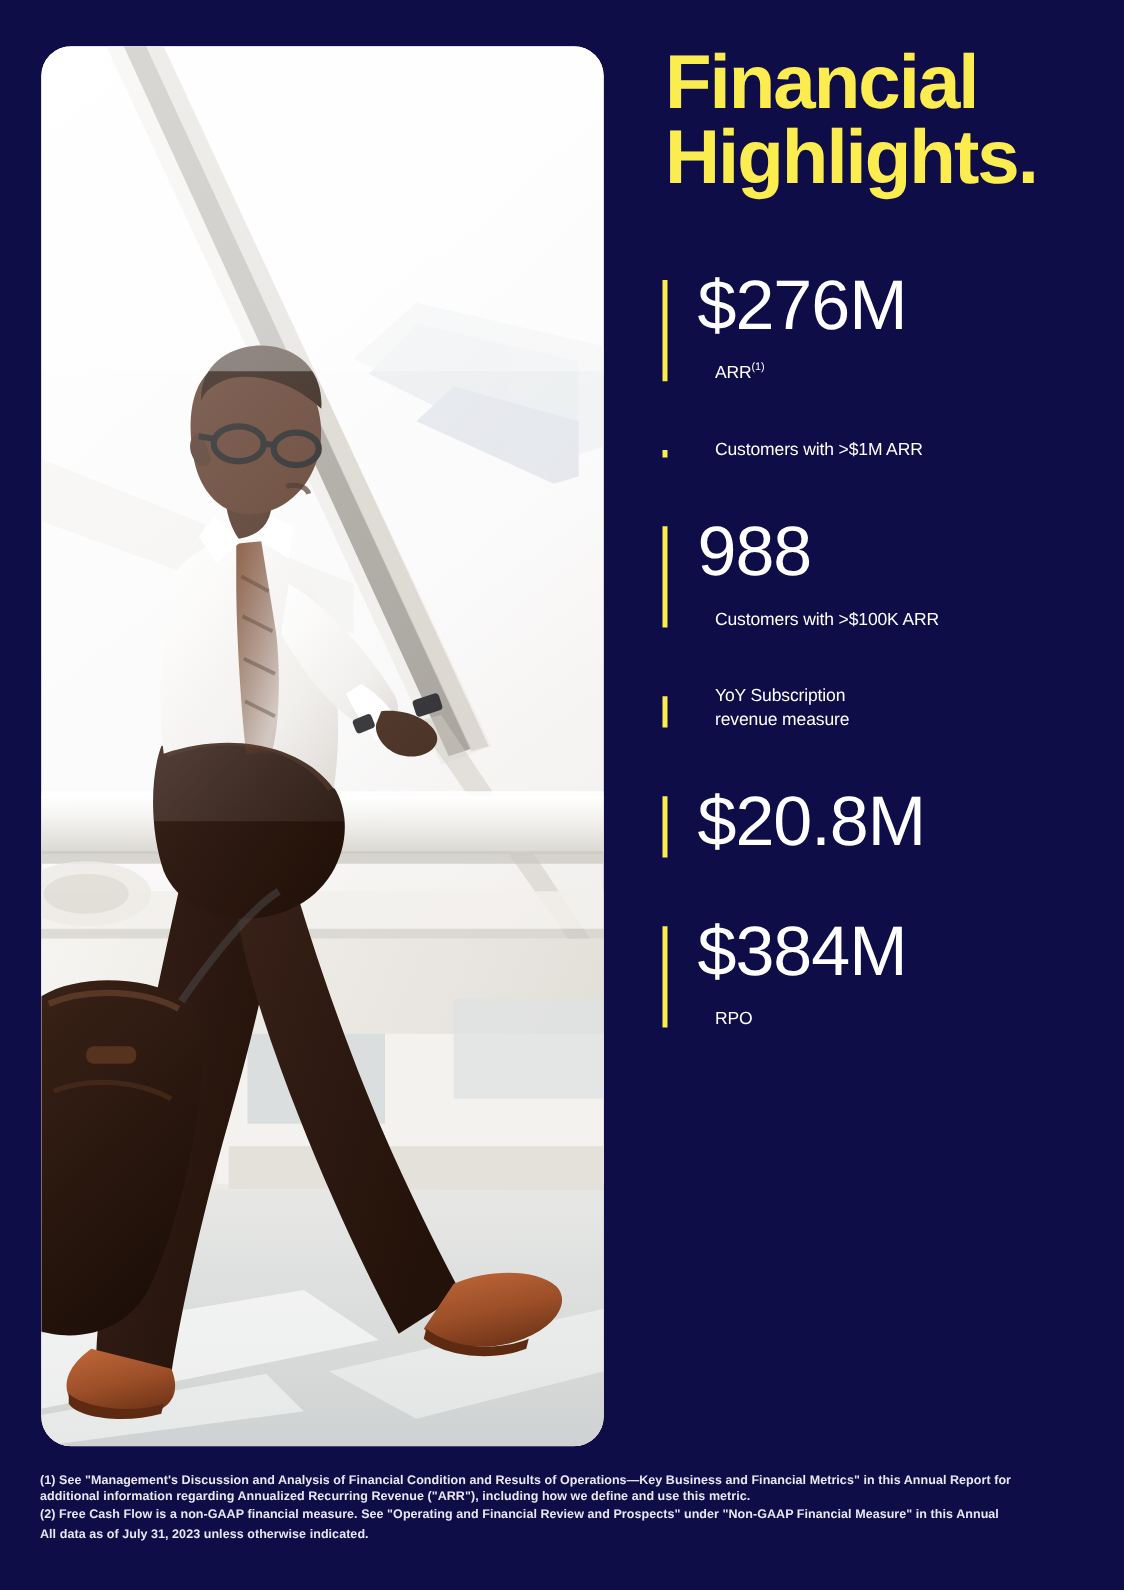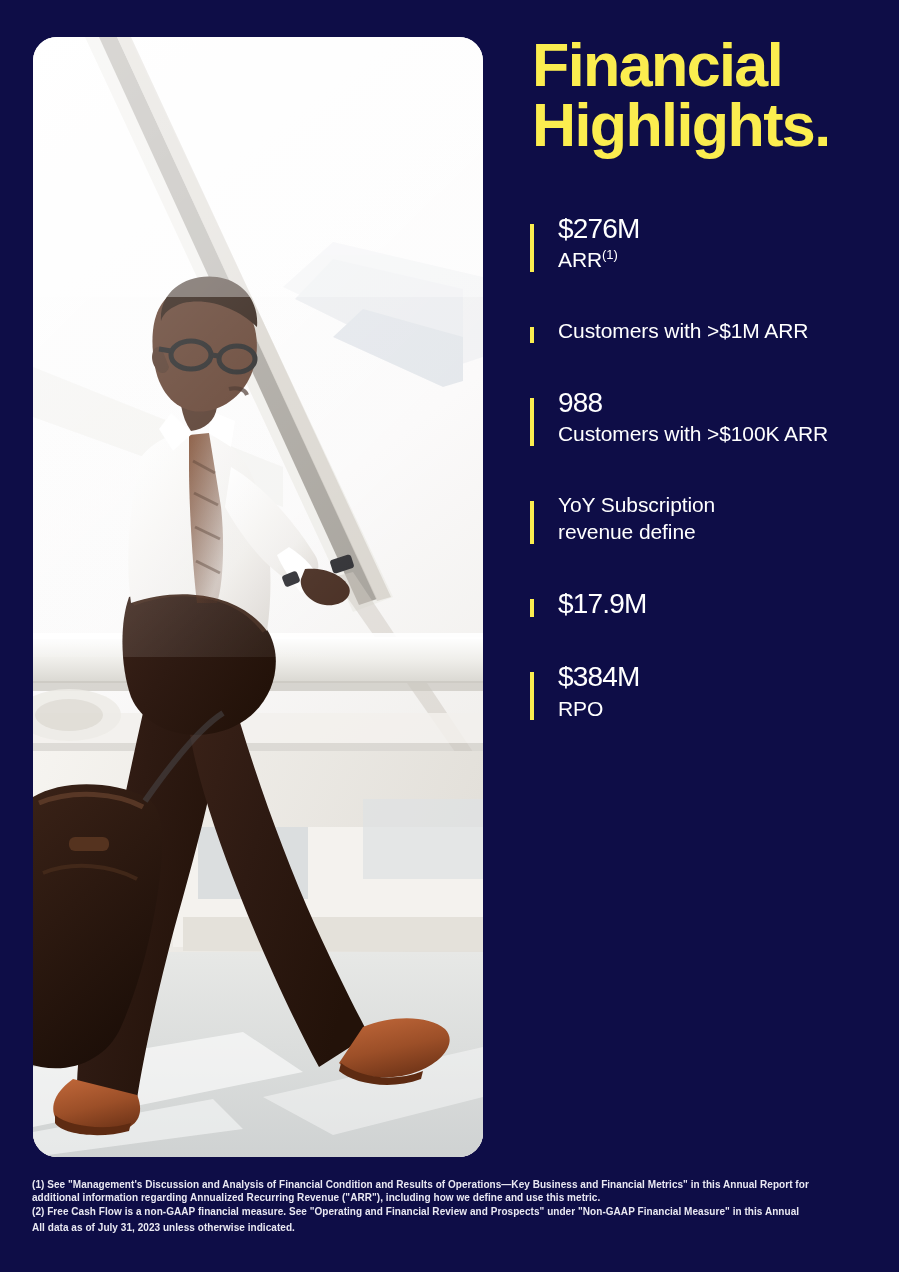--- a/index.html
+++ b/index.html
@@ -70,34 +70,34 @@
     left: 2px;
     top: 10px;
     bottom: 2px;
     width: 4px;
     background: #fbed4f;
     border-radius: 0;
   }
 
   .stat-value {
     color: #ffffff;
-    font-size: 28px;
+    font-size: 56px;
     font-weight: 500;
     line-height: 1.08;
     letter-spacing: -0.8px;
     margin: 0 0 2px 0;
   }
 
   .stat-label {
     color: #ffffff;
-    font-size: 21px;
+    font-size: 14px;
     font-weight: 400;
     line-height: 1.32;
     letter-spacing: -0.1px;
-    margin: 0;
+    margin: 14px;
     white-space: pre-line;
   }
   .stat-label sup {
     font-size: 0.62em;
     vertical-align: super;
     line-height: 0;
   }
 
   
   .footnotes {
@@ -307,26 +307,26 @@
 
     <div class="stat-item">
       <span class="stat-bar"></span>
       <div class="stat-value">988</div>
       <div class="stat-label"><span>Customers with &gt;$100K ARR</span><sup></sup></div>
     </div>
 
     <div class="stat-item">
       <span class="stat-bar"></span>
       <div class="stat-label"><span>YoY Subscription
-revenue define</span><sup></sup></div>
-    </div>
-
-    <div class="stat-item">
-      <span class="stat-bar"></span>
-      <div class="stat-value">$17.9M</div>
+revenue measure</span><sup></sup></div>
+    </div>
+
+    <div class="stat-item">
+      <span class="stat-bar"></span>
+      <div class="stat-value">$20.8M</div>
     </div>
 
     <div class="stat-item">
       <span class="stat-bar"></span>
       <div class="stat-value">$384M</div>
       <div class="stat-label"><span>RPO</span><sup></sup></div>
     </div>
 
   </div>
 </div>

